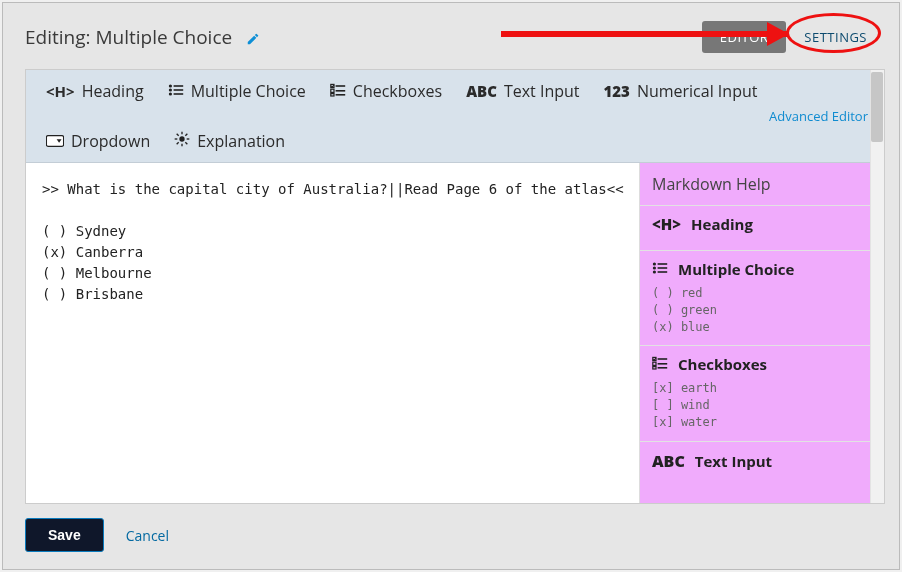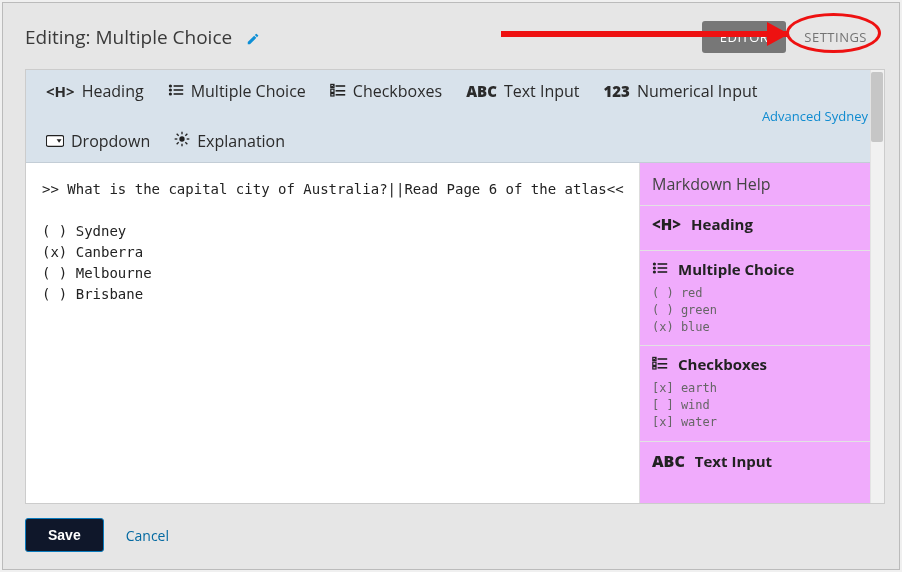--- a/index.html
+++ b/index.html
@@ -41,21 +41,21 @@
     font-size: 15px;
   }
   .tabs {
     display: flex;
     align-items: flex-end;
   }
   .tab {
     padding: 7px 18px;
     font-size: 13px;
     letter-spacing: 0.5px;
-    color: #737373;
+    color: #0c4a6e;
     cursor: pointer;
     font-weight: 500;
   }
   .tab.active {
     background: #777;
     color: #fff;
     border-radius: 3px;
   }
   .editor-box {
     background: #fff;
@@ -279,21 +279,21 @@
         <span>Checkboxes</span>
       </div>
       <div class="tool-btn">
         <span class="ticon" style="font-weight:900;">ABC</span>
         <span>Text Input</span>
       </div>
       <div class="tool-btn">
         <span class="ticon" style="font-weight:900;">123</span>
         <span>Numerical Input</span>
       </div>
-      <span class="adv-editor">Advanced Sydney</span>
+      <span class="adv-editor">Advanced Editor</span>
 
       <div style="flex-basis:100%; height:0;"></div>
       <div class="tool-btn">
         <span class="ticon">
           <svg width="18" height="12" viewBox="0 0 22 14">
               <rect x="0.5" y="0.5" width="21" height="13" rx="2" stroke="#222" fill="#fff" stroke-width="1.5"></rect>
               <path d="M15 5l3 4 3-4z" fill="#222" transform="translate(-2,0)"></path>
             </svg>
         </span>
         <span>Dropdown</span>

